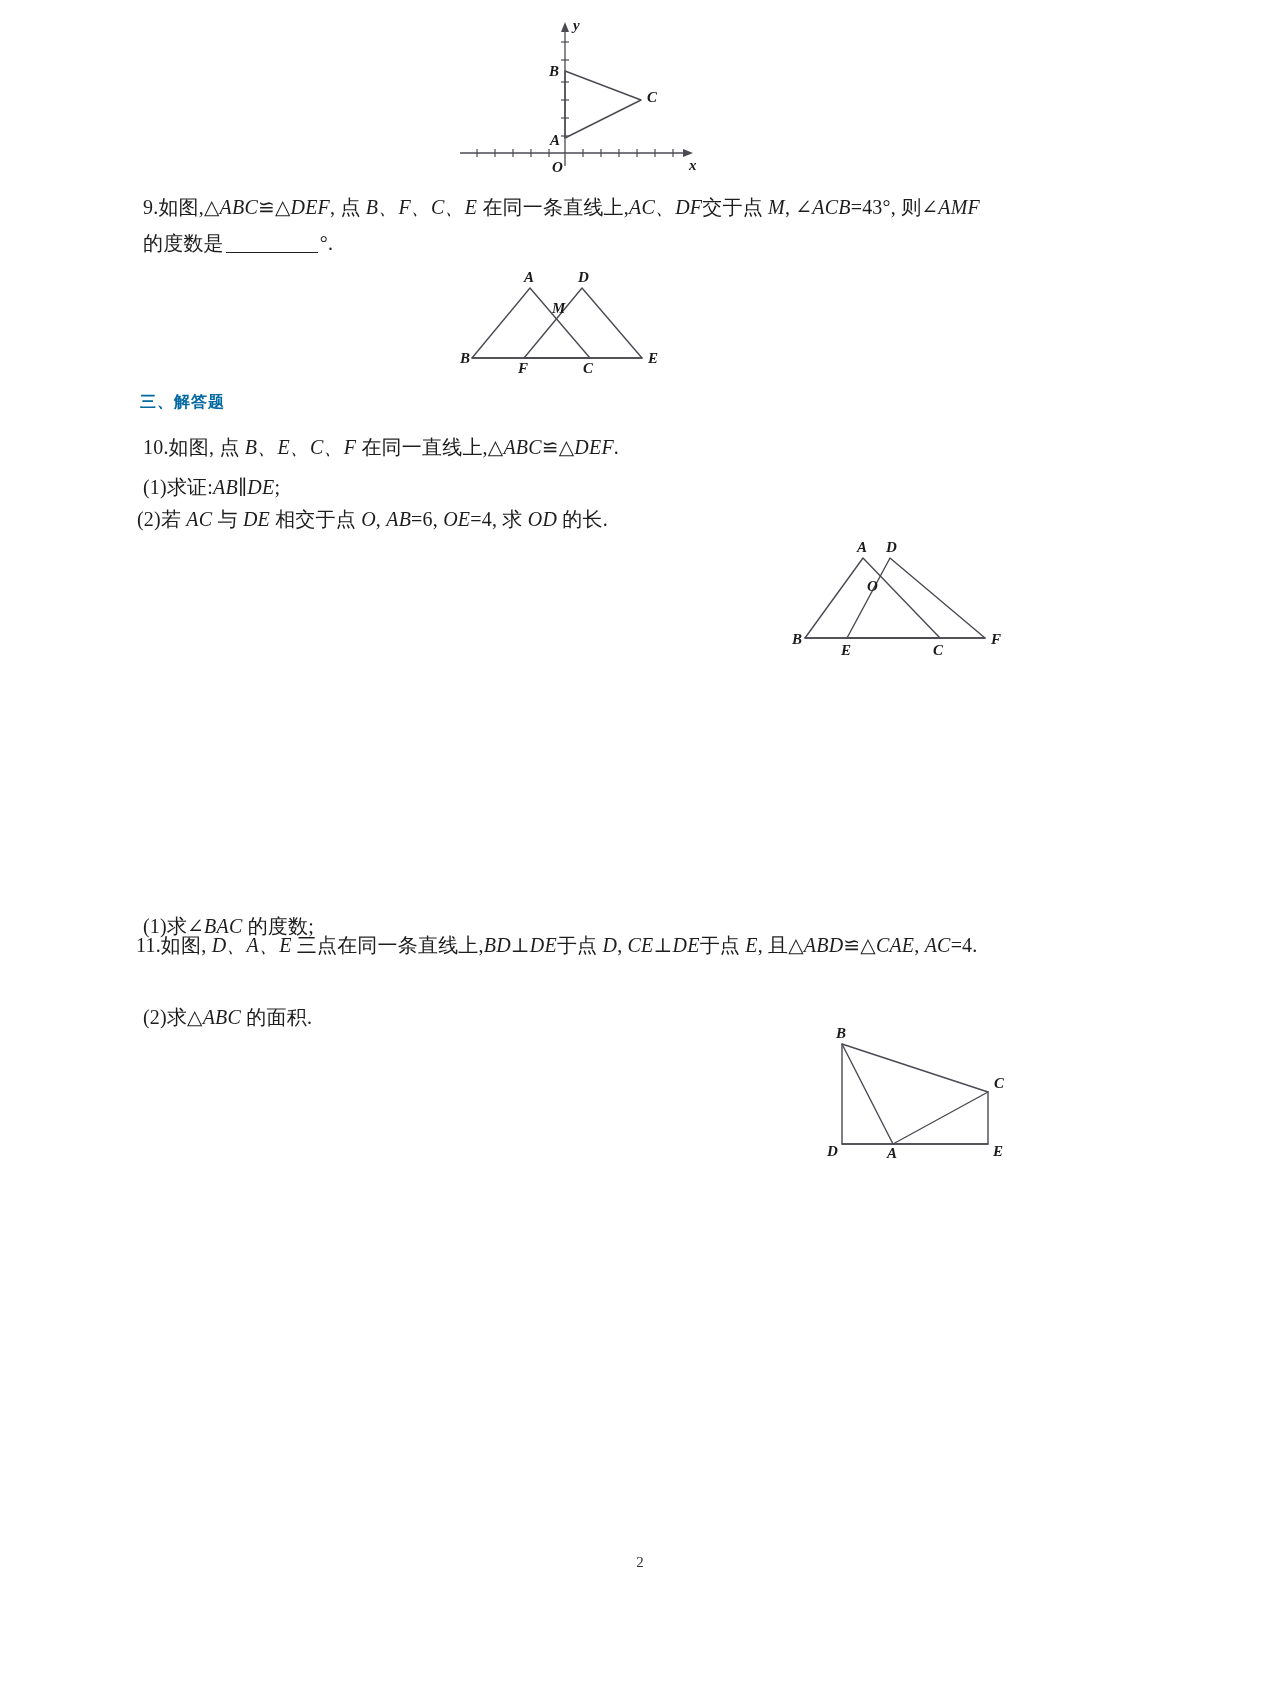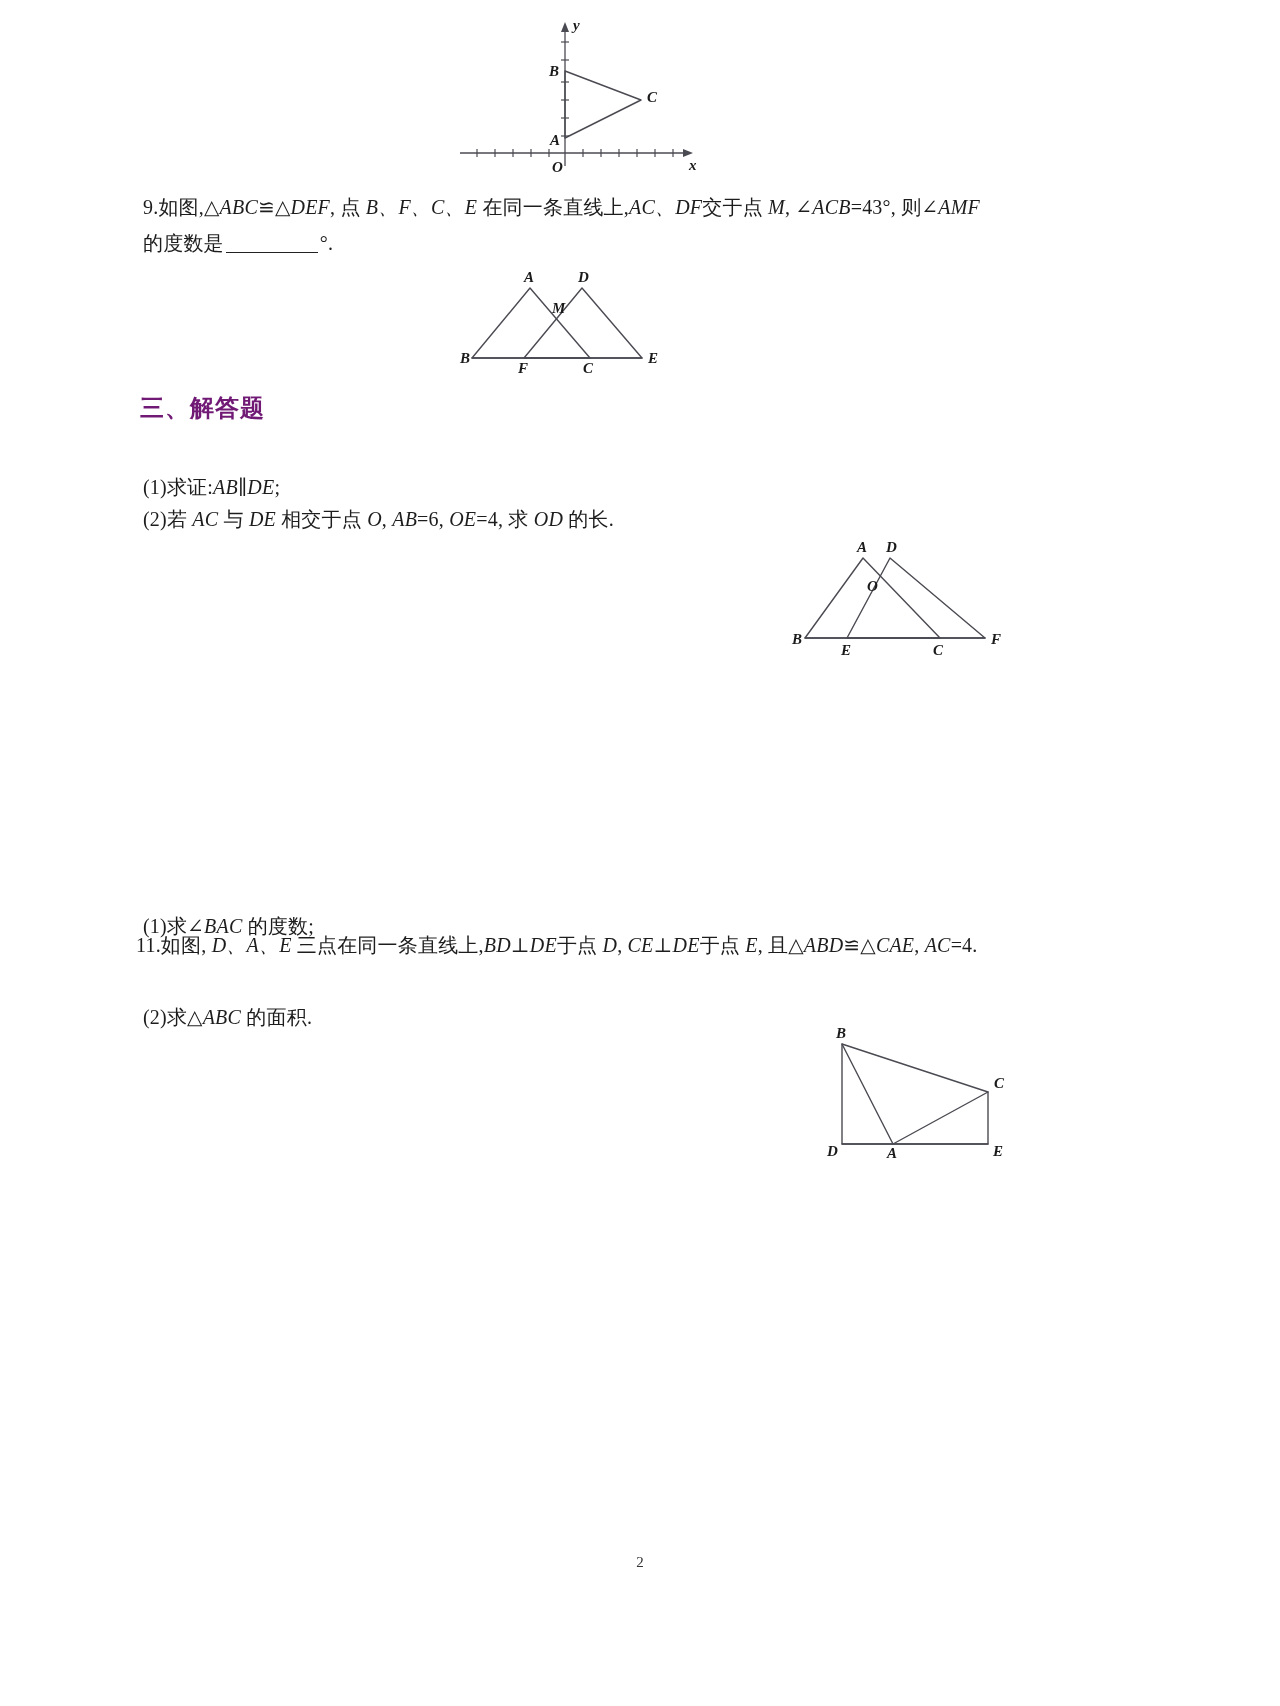--- a/index.html
+++ b/index.html
@@ -37,23 +37,23 @@
     display: inline-block;
     width: 92px;
     border-bottom: 1.3px solid #222;
     vertical-align: -3px;
     margin: 0 2px;
   }
   .sec-head {
     position: absolute;
     font-family: "DejaVu Sans", "Liberation Sans", sans-serif;
     font-weight: bold;
-    font-size: 24px;
+    font-size: 16px;
     letter-spacing: 1px;
-    color: #701a75;
+    color: #0369a1;
   }
   .pagenum {
     position: absolute;
     width: 100%;
     text-align: center;
     font-size: 15px;
     color: #333;
   }
 
   
@@ -154,26 +154,29 @@
       <text class="lbl" x="90" y="45">M</text>
       <text class="lbl" x="-2" y="95">B</text>
       <text class="lbl" x="56" y="105">F</text>
       <text class="lbl" x="121" y="105">C</text>
       <text class="lbl" x="186" y="95">E</text>
     </svg>
   </div>
 
   <div class="sec-head" style="left:140px; top:392px;">三、解答题</div>
 
+  <div class="qtext" style="left:143px; top:430px;">
+    <span>10.如图, 点 </span><span class="it">B、E、C、F</span><span> 在同一直线上,</span><span class="it">△ABC</span><span>≌</span><span class="it">△DEF</span><span>.</span>
+  </div>
 
   <div class="qtext" style="left:143px; top:470px;">
     <span>(1)</span><span>求证:</span><span class="it">AB∥DE</span><span>;</span>
   </div>
 
-  <div class="qtext" style="left:143px; top:502px;text-align:right;">
+  <div class="qtext" style="left:137px; top:502px;text-align:right;">
     <span>(2)</span><span>若 </span><span class="it">AC</span><span> 与 </span><span class="it">DE</span><span> 相交于点 </span><span class="it">O</span><span>, </span><span class="it">AB</span><span>=6,</span><span>&nbsp;</span><span class="it">OE</span><span>=4,</span><span> 求 </span><span class="it">OD</span><span> 的长.</span>
   </div>
 
   <div class="fig" style="left:795px; top:538px;">
     <svg width="225" height="120" viewBox="0 0 225 120">
 
       <path class="stroke" d="M10,100 L68,20 L145,100 Z"></path>
 
       <path class="stroke" d="M52,100 L95,20 L190,100 Z"></path>
 

